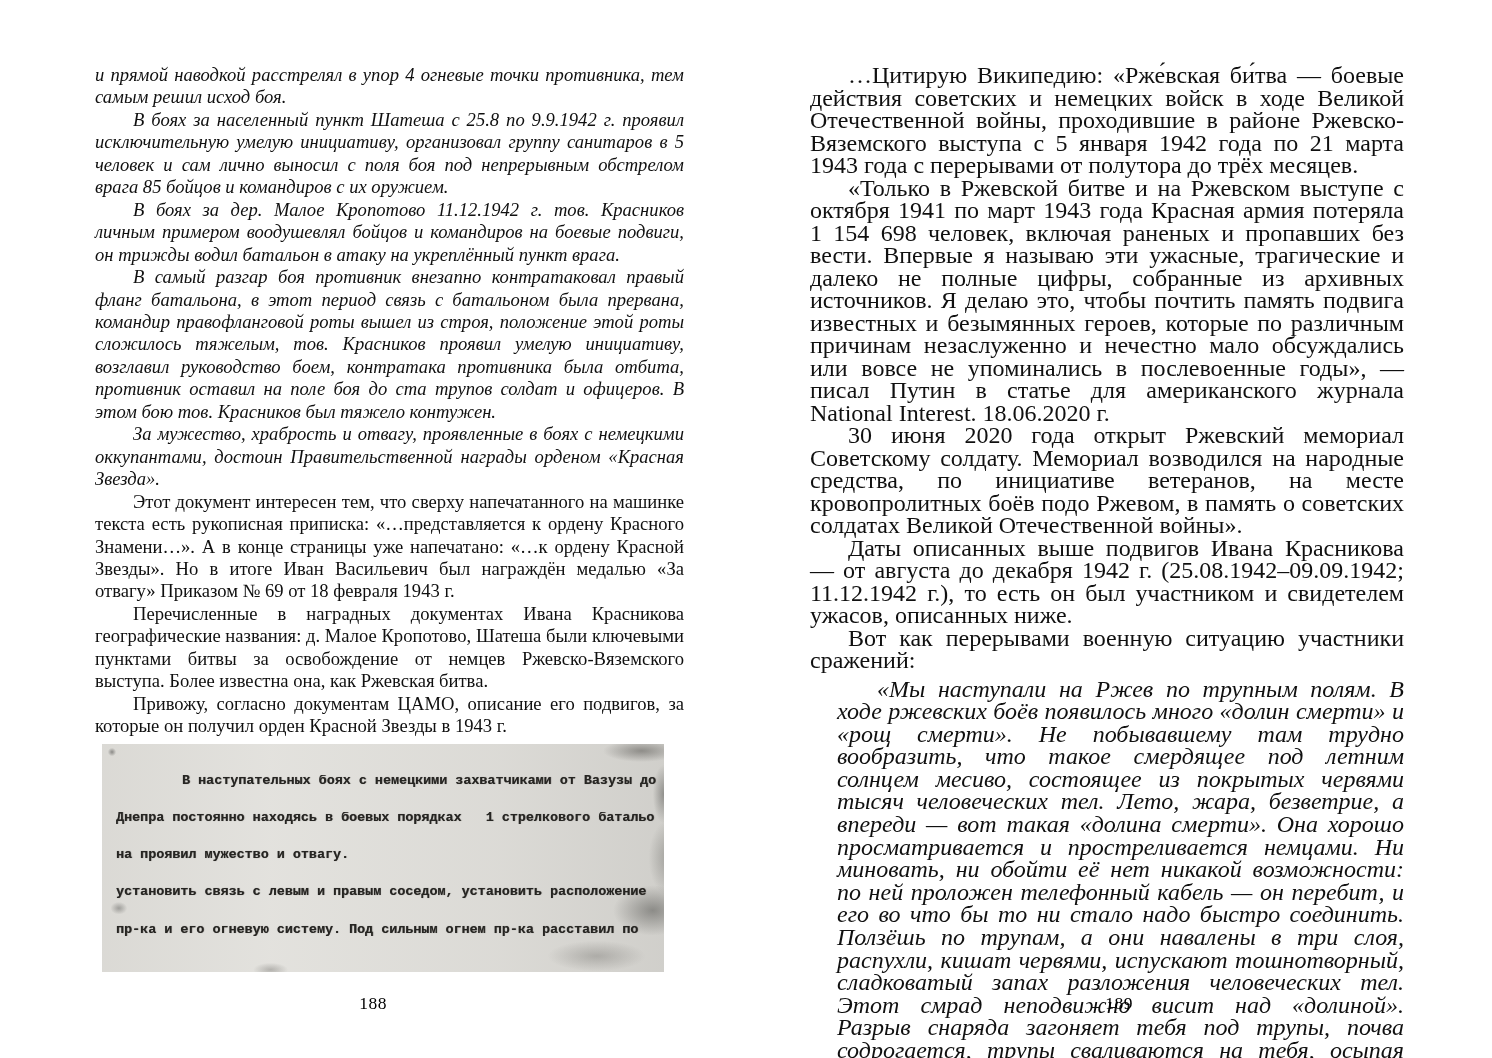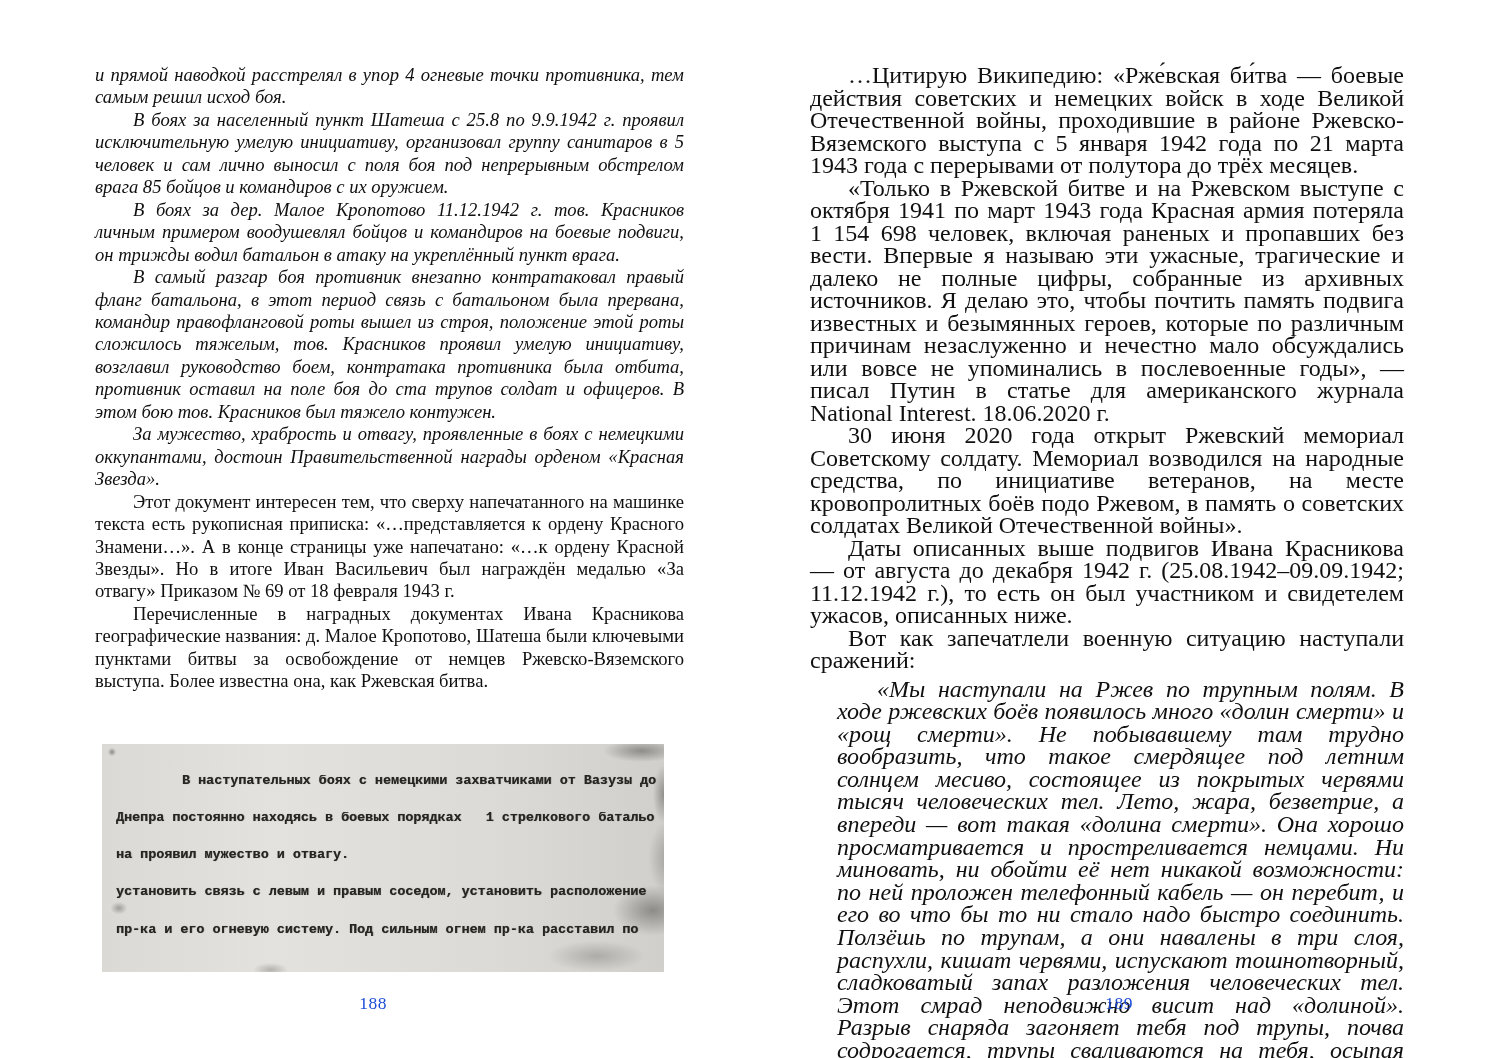--- a/index.html
+++ b/index.html
@@ -22,21 +22,21 @@
 
   .quote{
     font-style:italic;margin:6px 0 7px 0;padding-left:27px;
     text-indent:40px;text-align:justify;line-height:22.6px;
   }
   .citation{margin-top:16px;font-weight:bold;line-height:23.4px;}
   .citation .cit-line{text-align:left;padding-right:80px;white-space:nowrap;}
 
   .pageno{
     position:absolute;top:993px;left:0;width:100%;text-align:center;
-    font-size:17.5px;color:#1d4ed8;letter-spacing:.5px;
+    font-size:17.5px;color:#000000;letter-spacing:.5px;
   }
 
   
   .scan{
     position:absolute;left:102px;top:744px;width:562px;height:228px;margin:0;
     background-color:#e7e6e2;overflow:hidden;
     background-image:
       radial-gradient(circle 6px at 10px 8px, rgba(70,70,68,.55), rgba(70,70,68,0) 70%),
       radial-gradient(ellipse 55px 16px at 96% 3%, rgba(60,58,54,.45), rgba(60,58,54,0) 70%),
       radial-gradient(ellipse 16px 42px at 100% 22%, rgba(55,55,52,.42), rgba(55,55,52,0) 70%),
@@ -66,20 +66,21 @@
 
   <section class="page page-left">
     <div class="text-block">
       <p class="para it cont">и прямой наводкой расстрелял в упор 4 огневые точки противника, тем самым решил исход боя.</p>
       <p class="para it">В боях за населенный пункт Шатеша с 25.8 по 9.9.1942 г. проявил исключительную умелую инициативу, организовал группу санитаров в 5 человек и сам лично выносил с поля боя под непрерывным обстрелом врага 85 бойцов и командиров с их оружием.</p>
       <p class="para it">В боях за дер. Малое Кропотово 11.12.1942 г. тов. Красников личным примером воодушевлял бойцов и командиров на боевые подвиги, он трижды водил батальон в атаку на укреплённый пункт врага.</p>
       <p class="para it">В самый разгар боя противник внезапно контратаковал правый фланг батальона, в этот период связь с батальоном была прервана, командир правофланговой роты вышел из строя, положение этой роты сложилось тяжелым, тов. Красников проявил умелую инициативу, возглавил руководство боем, контратака противника была отбита, противник оставил на поле боя до ста трупов солдат и офицеров. В этом бою тов. Красников был тяжело контужен.</p>
       <p class="para it">За мужество, храбрость и отвагу, проявленные в боях с немецкими оккупантами, достоин Правительственной награды орденом «Красная Звезда».</p>
       <p class="para">Этот документ интересен тем, что сверху напечатанного на машинке текста есть рукописная приписка: «…представляется к ордену Красного Знамени…». А в конце страницы уже напечатано: «…к ордену Красной Звезды». Но в итоге Иван Васильевич был награждён медалью «За отвагу» Приказом № 69 от 18 февраля 1943 г.</p>
       <p class="para">Перечисленные в наградных документах Ивана Красникова географические названия: д. Малое Кропотово, Шатеша были ключевыми пунктами битвы за освобождение от немцев Ржевско-Вяземского выступа. Более известна она, как Ржевская битва.</p>
+      <p class="para">Привожу, согласно документам ЦАМО, описание его подвигов, за которые он получил орден Красной Звезды в 1943 г.</p>
     </div>
 
     <figure class="scan">
       <div class="scan-text">
         <div class="scan-line ind1">В наступательных боях с немецкими захватчиками от Вазузы до</div>
         <div class="scan-line">Днепра постоянно находясь в боевых порядках   1 стрелкового батальо</div>
         <div class="scan-line">на проявил мужество и отвагу.</div>
         <div class="scan-line">установить связь с левым и правым соседом, установить расположение</div>
         <div class="scan-line">пр-ка и его огневую систему. Под сильным огнем пр-ка расставил по</div>
         
@@ -99,21 +100,21 @@
 
     <div class="pageno">188</div>
   </section>
 
   <section class="page page-right">
     <div class="text-block">
       <p class="para">…Цитирую Википедию: «Рже́вская би́тва — боевые действия советских и немецких войск в ходе Великой Отечественной войны, проходившие в районе Ржевско-Вяземского выступа с 5 января 1942 года по 21 марта 1943 года с перерывами от полутора до трёх месяцев.</p>
       <p class="para">«Только в Ржевской битве и на Ржевском выступе с октября 1941 по март 1943 года Красная армия потеряла 1 154 698 человек, включая раненых и пропавших без вести. Впервые я называю эти ужасные, трагические и далеко не полные цифры, собранные из архивных источников. Я делаю это, чтобы почтить память подвига известных и безымянных героев, которые по различным причинам незаслуженно и нечестно мало обсуждались или вовсе не упоминались в послевоенные годы», — писал Путин в статье для американского журнала National Interest. 18.06.2020 г.</p>
       <p class="para">30 июня 2020 года открыт Ржевский мемориал Советскому солдату. Мемориал возводился на народные средства, по инициативе ветеранов, на месте кровопролитных боёв подо Ржевом, в память о советских солдатах Великой Отечественной войны».</p>
       <p class="para">Даты описанных выше подвигов Ивана Красникова — от августа до декабря 1942 г. (25.08.1942–09.09.1942; 11.12.1942 г.), то есть он был участником и свидетелем ужасов, описанных ниже.</p>
-      <p class="para">Вот как запечатлели военную ситуацию наступали сражений:</p>
+      <p class="para">Вот как перерывами военную ситуацию участники сражений:</p>
 
       <div class="quote">«Мы наступали на Ржев по трупным полям. В ходе ржевских боёв появилось много «долин смерти» и «рощ смерти». Не побывавшему там трудно вообразить, что такое смердящее под летним солнцем месиво, состоящее из покрытых червями тысяч человеческих тел. Лето, жара, безветрие, а впереди — вот такая «долина смерти». Она хорошо просматривается и простреливается немцами. Ни миновать, ни обойти её нет никакой возможности: по ней проложен телефонный кабель — он перебит, и его во что бы то ни стало надо быстро соединить. Ползёшь по трупам, а они навалены в три слоя, распухли, кишат червями, испускают тошнотворный, сладковатый запах разложения человеческих тел. Этот смрад неподвижно висит над «долиной». Разрыв снаряда загоняет тебя под трупы, почва содрогается, трупы сваливаются на тебя, осыпая червями, в лицо бьёт фонтан тлетворной вони. Но вот пролетели осколки, ты вскакиваешь, отряхиваешься и снова — вперёд».</div>
 
       <div class="citation">
         <div class="cit-line">(Михин П. А. «Артиллеристы, Сталин дал приказ!»</div>
         <div class="cit-line">Мы умирали, чтобы победить. — М.: Яуза, ЭКСМО, 2000. — 576 с. —</div>
         <div class="cit-line">Война и мы. Солдатские дневники).</div>
       </div>
     </div>
 

